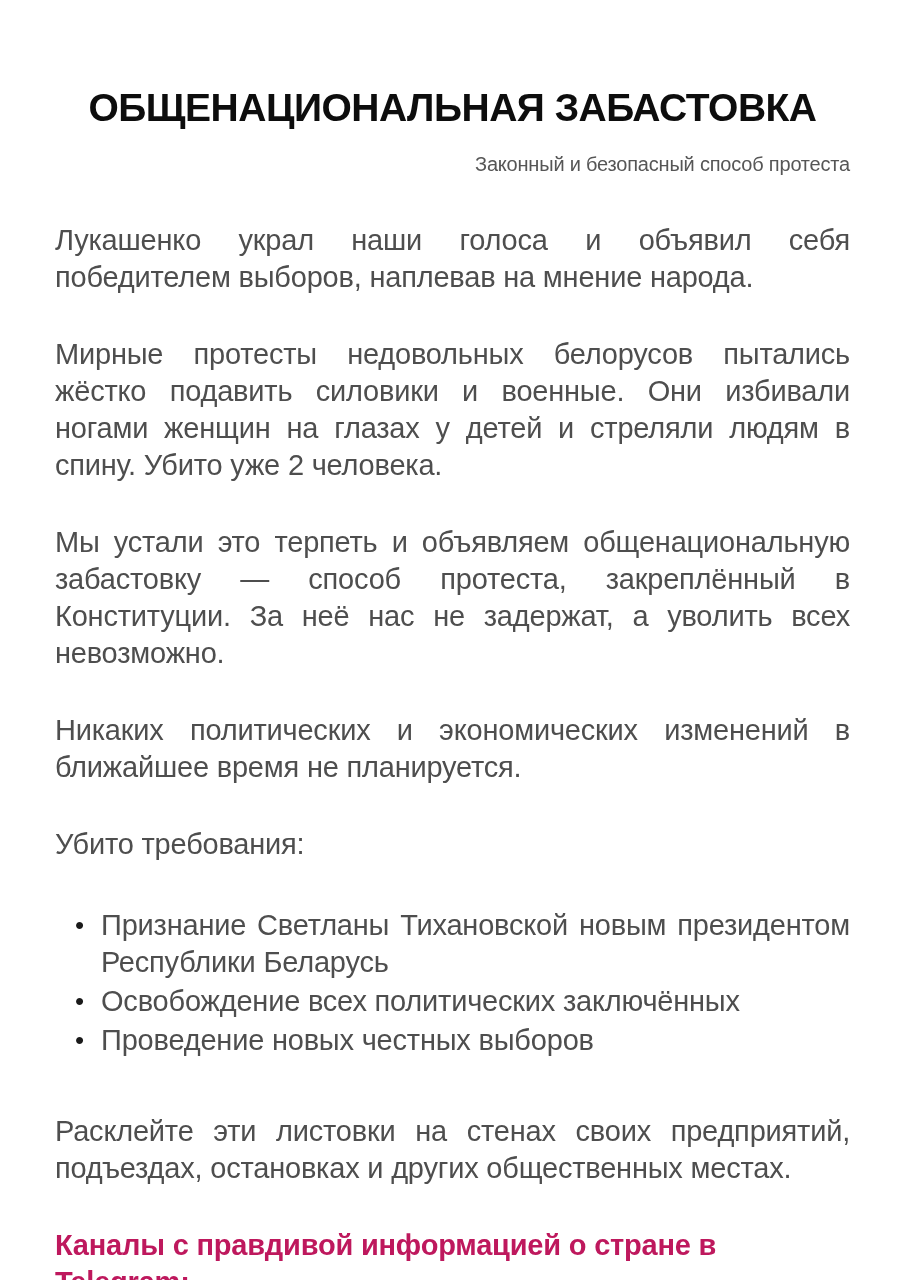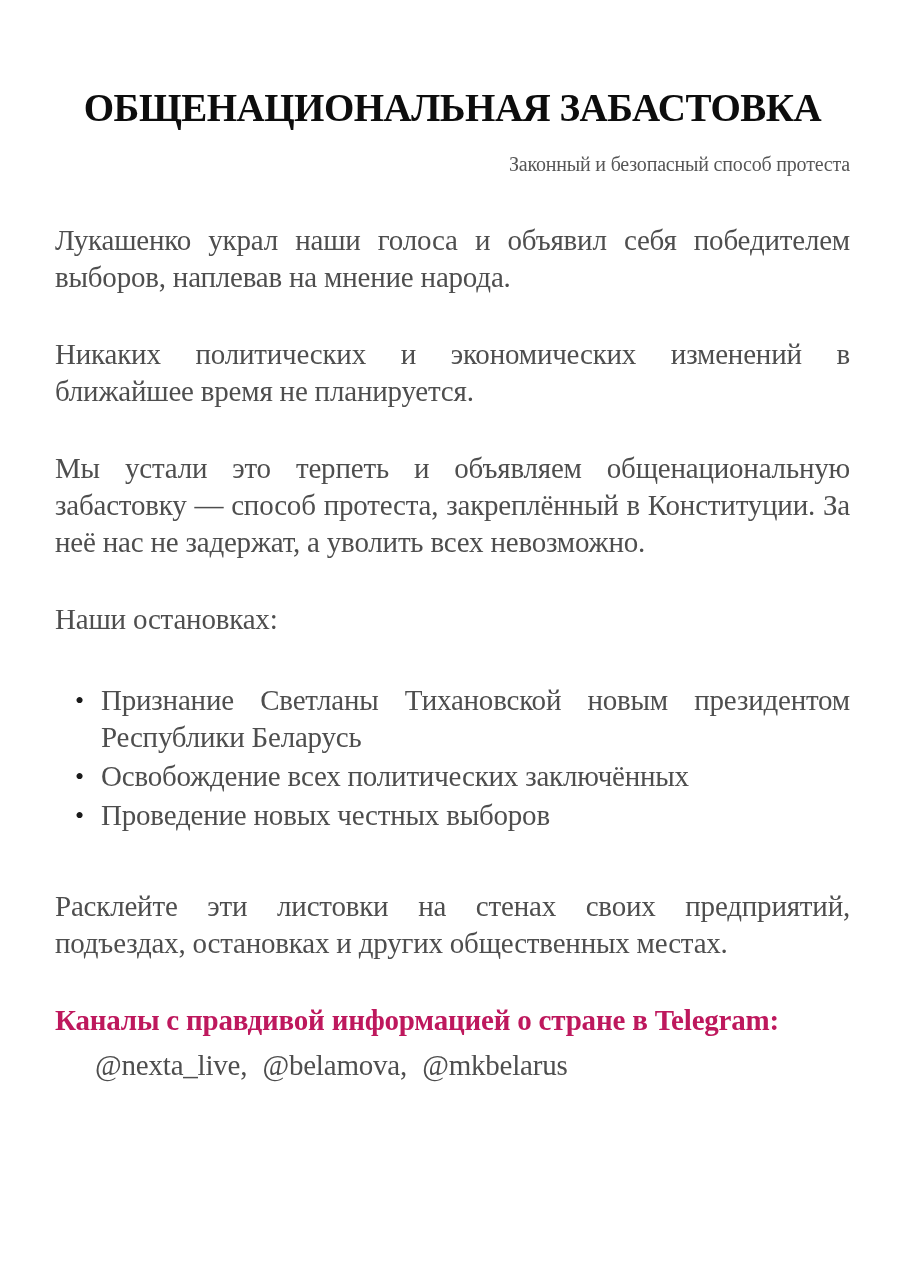--- a/index.html
+++ b/index.html
@@ -6,21 +6,21 @@
     margin: 0;
     padding: 0;
     background: #ffffff;
   }
   .page {
     position: relative;
     width: 904px;
     height: 1280px;
     margin: 0 auto;
     background: #ffffff;
-    font-family: Liberation Serif, serif;
+    font-family: Liberation Sans, sans-serif;
     box-sizing: border-box;
     padding: 86px 54px 0 55px;
     overflow: hidden;
   }
   header { text-align: center; }
   .title {
     margin: 0;
     font-size: 39px;
     line-height: 1.15;
     font-weight: 800;
@@ -99,24 +99,25 @@
 <body>
 
 <div class="page">
   <header>
     <h1 class="title">ОБЩЕНАЦИОНАЛЬНАЯ ЗАБАСТОВКА</h1>
     <p class="tagline">Законный и безопасный способ протеста</p>
   </header>
 
   <main>
     <p class="body-para">Лукашенко украл наши голоса и объявил себя победителем выборов, наплевав на мнение народа.</p>
+    <p class="body-para">Мирные протесты недовольных белорусов пытались жёстко подавить силовики и военные. Они избивали ногами женщин на глазах у детей и стреляли людям в спину. Убито уже 2 человека.</p>
+    <p class="body-para">Мы устали это терпеть и объявляем общенациональную забастовку — способ протеста, закреплённый в Конституции. За неё нас не задержат, а уволить всех невозможно.</p>
     <p class="body-para">Никаких политических и экономических изменений в ближайшее время не планируется.</p>
-    <p class="body-para">Мы устали это терпеть и объявляем общенациональную забастовку — способ протеста, закреплённый в Конституции. За неё нас не задержат, а уволить всех невозможно.</p>
 
-    <p class="body-para demands-heading">Наши остановках:</p>
+    <p class="body-para demands-heading">Убито требования:</p>
 
     <ul class="demands">
       <li>Признание Светланы Тихановской новым президентом Республики Беларусь</li>
       <li>Освобождение всех политических заключённых</li>
       <li>Проведение новых честных выборов</li>
     </ul>
 
     <p class="cta-para">Расклейте эти листовки на стенах своих предприятий, подъездах, остановках и других общественных местах.</p>
 
     <p class="telegram-heading">Каналы с правдивой информацией о стране в Telegram:</p>

